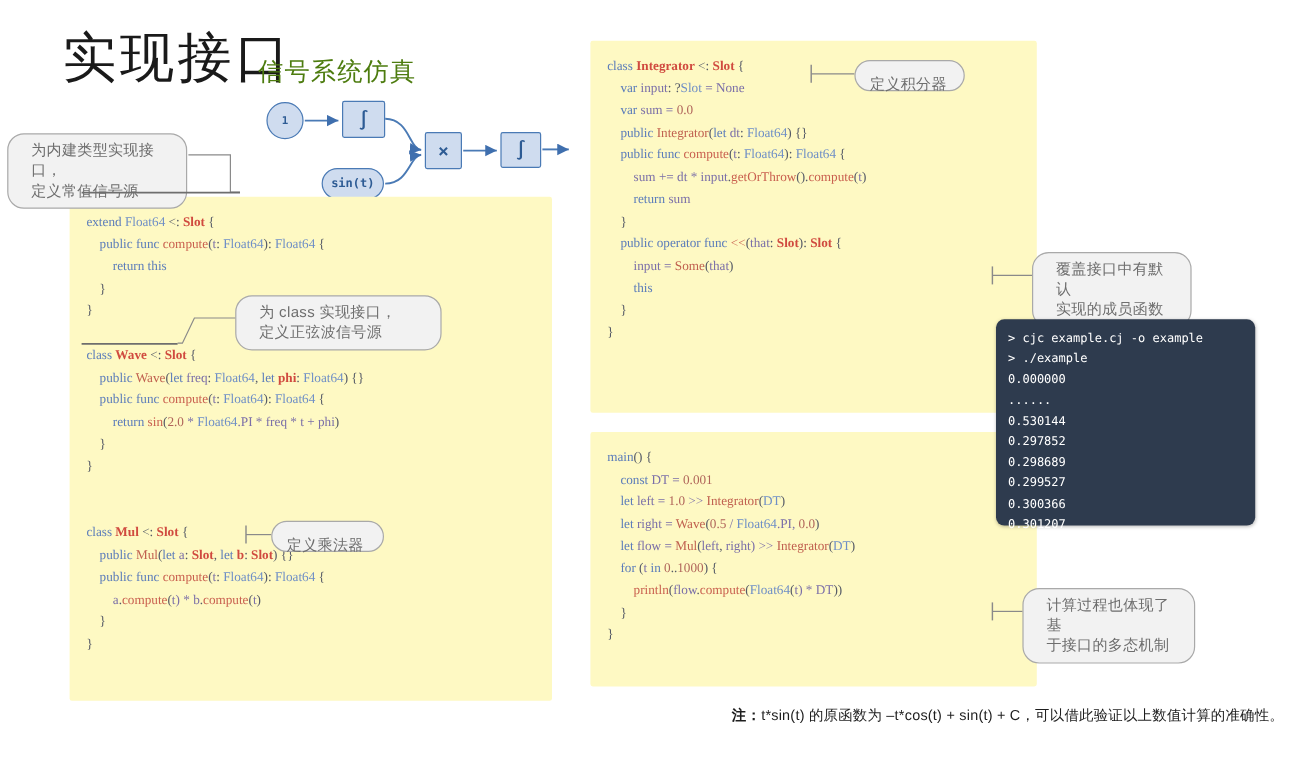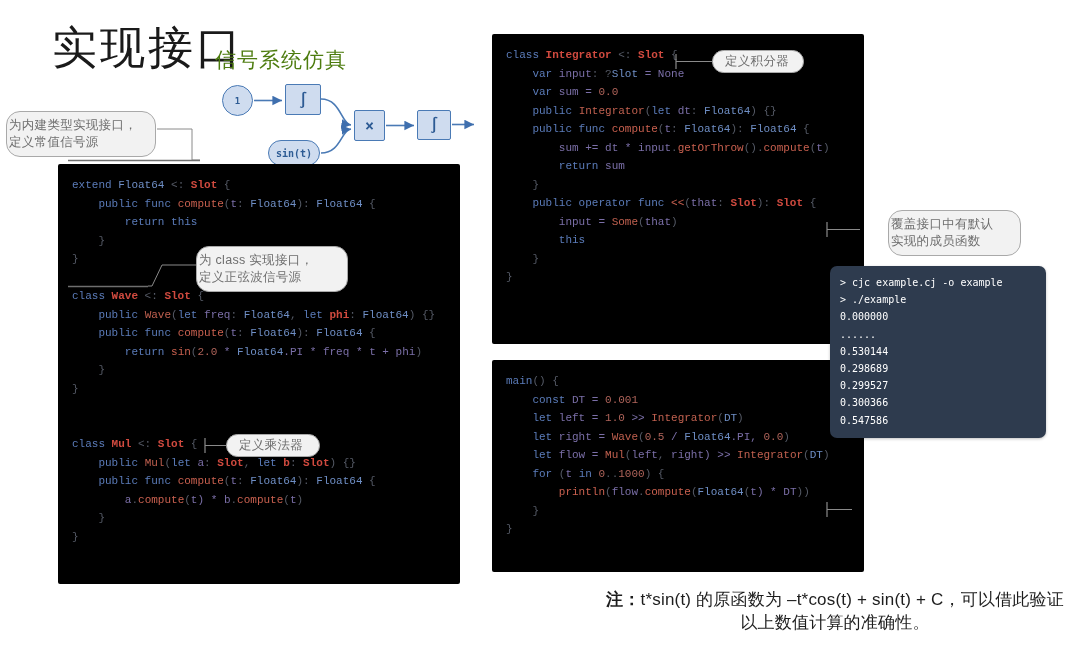--- a/index.html
+++ b/index.html
@@ -22,23 +22,23 @@
   }
   #title-sub {
     position:absolute; left:215px; top:46px;
     font-family:"Liberation Serif", serif;
     font-size:21px; color:#4d7c0f; letter-spacing:1px;
   }
 
   
   .code-panel {
     position:absolute;
-    background:#000000;
+    background:#fef9c3;
     border-radius:2px;
-    font-family:Liberation Mono, monospace;
+    font-family:Liberation Serif, serif;
     font-size:11px;
     line-height:18.5px;
     white-space:pre;
     color:#5a6a8a;
     padding:12px 14px;
   }
   #panel-left  { left:58px;  top:164px; width:402px; height:420px; }
   #panel-tr    { left:492px; top:34px;  width:372px; height:310px; }
   #panel-br    { left:492px; top:360px; width:372px; height:212px; }
 
@@ -58,25 +58,25 @@
   
   .callout {
     position:absolute;
     border:1px solid #a9a9a9;
     border-radius:14px;
     background:#f2f2f2;
     color:#6e6e6e;
     font-family:"Liberation Sans", sans-serif;
     font-size:12.5px;
     line-height:17px;
-    padding:5px 2px;
+    padding:5px 19px;
     white-space:pre-line;
     letter-spacing:0.3px;
   }
-  .callout.one-line { border-radius:13px; padding:2px 12px; }
+  .callout.one-line { border-radius:13px; padding:12px 12px;font-family:Liberation Mono, monospace; }
   svg.overlay { position:absolute; inset:0; width:1080px; height:648px; pointer-events:none; }
 
   
   .dg-node {
     position:absolute;
     background:#cfdcef;
     border:1.6px solid #4a7ab5;
     color:#2d5b94;
     font-family:"DejaVu Sans Mono", monospace;
     font-weight:bold;
@@ -95,23 +95,23 @@
     font-size:10px; line-height:17.2px;
     color:#ffffff;
     padding:8px 10px;
     white-space:pre;
     box-shadow:0 1px 3px rgba(0,0,0,0.25);
   }
 
   
   #footnote {
     position:absolute; left:600px; top:588px; width:470px;
-    text-align:center;
+    text-align:right;
     font-family:"Liberation Sans", sans-serif;
-    font-size:17px; color:#1d1d1d; letter-spacing:0.2px;
+    font-size:12px; color:#1d1d1d; letter-spacing:0.2px;
   }
   #footnote .fn-label { font-weight:bold; }
 </style>
 </head>
 <body>
 
 <div class="slide">
 
   <div id="title-main">实现接口</div>
   <div id="title-sub">信号系统仿真</div>
@@ -121,28 +121,30 @@
   <div class="dg-node dg-pill" style="left:268px; top:140px; width:52px; height:26px;">sin(t)</div>
   <div class="dg-node dg-box" style="left:354px; top:110px; width:31px; height:31px;">×</div>
   <div class="dg-node dg-box" style="left:417px; top:110px; width:34px; height:30px;">∫</div>
 
   <div class="code-panel" id="panel-left"><span class="ln"><span class="kw">extend </span><span class="ty2">Float64</span><span class="pn"> &lt;: </span><span class="typ">Slot</span><span class="pn"> {</span></span><span class="ln"><span class="kw">    public func </span><span class="fn">compute</span><span class="pn">(</span><span class="id">t</span><span class="pn">: </span><span class="ty2">Float64</span><span class="pn">): </span><span class="ty2">Float64</span><span class="pn"> {</span></span><span class="ln"><span class="kw">        return </span><span class="kw">this</span></span><span class="ln"><span class="pn">    }</span></span><span class="ln"><span class="pn">}</span></span><span class="ln"><span class="pn"></span></span><span class="ln"><span class="kw">class </span><span class="typ">Wave</span><span class="pn"> &lt;: </span><span class="typ">Slot</span><span class="pn"> {</span></span><span class="ln"><span class="kw">    public </span><span class="cls">Wave</span><span class="pn">(</span><span class="kw">let </span><span class="id">freq</span><span class="pn">: </span><span class="ty2">Float64</span><span class="pn">, </span><span class="kw">let </span><span class="typ">phi</span><span class="pn">: </span><span class="ty2">Float64</span><span class="pn">) {}</span></span><span class="ln"><span class="kw">    public func </span><span class="fn">compute</span><span class="pn">(</span><span class="id">t</span><span class="pn">: </span><span class="ty2">Float64</span><span class="pn">): </span><span class="ty2">Float64</span><span class="pn"> {</span></span><span class="ln"><span class="kw">        return </span><span class="fn">sin</span><span class="pn">(</span><span class="num">2.0</span><span class="op"> * </span><span class="ty2">Float64</span><span class="id">.PI</span><span class="op"> * </span><span class="id">freq</span><span class="op"> * </span><span class="id">t</span><span class="op"> + </span><span class="id">phi</span><span class="pn">)</span></span><span class="ln"><span class="pn">    }</span></span><span class="ln"><span class="pn">}</span></span><span class="ln"><span class="pn"></span></span><span class="ln"><span class="pn"></span></span><span class="ln"><span class="kw">class </span><span class="typ">Mul</span><span class="pn"> &lt;: </span><span class="typ">Slot</span><span class="pn"> {</span></span><span class="ln"><span class="kw">    public </span><span class="cls">Mul</span><span class="pn">(</span><span class="kw">let </span><span class="id">a</span><span class="pn">: </span><span class="typ">Slot</span><span class="pn">, </span><span class="kw">let </span><span class="typ">b</span><span class="pn">: </span><span class="typ">Slot</span><span class="pn">) {}</span></span><span class="ln"><span class="kw">    public func </span><span class="fn">compute</span><span class="pn">(</span><span class="id">t</span><span class="pn">: </span><span class="ty2">Float64</span><span class="pn">): </span><span class="ty2">Float64</span><span class="pn"> {</span></span><span class="ln"><span class="pn">        </span><span class="id">a</span><span class="pn">.</span><span class="fn">compute</span><span class="pn">(</span><span class="id">t</span><span class="op">) * </span><span class="id">b</span><span class="pn">.</span><span class="fn">compute</span><span class="pn">(</span><span class="id">t</span><span class="pn">)</span></span><span class="ln"><span class="pn">    }</span></span><span class="ln"><span class="pn">}</span></span></div>
   <div class="code-panel" id="panel-tr"><span class="ln"><span class="kw">class </span><span class="typ">Integrator</span><span class="pn"> &lt;: </span><span class="typ">Slot</span><span class="pn"> {</span></span><span class="ln"><span class="kw">    var </span><span class="id">input</span><span class="pn">: ?</span><span class="ty2">Slot</span><span class="op"> = </span><span class="id">None</span></span><span class="ln"><span class="kw">    var </span><span class="id">sum</span><span class="op"> = </span><span class="num">0.0</span></span><span class="ln"><span class="kw">    public </span><span class="cls">Integrator</span><span class="pn">(</span><span class="kw">let </span><span class="id">dt</span><span class="pn">: </span><span class="ty2">Float64</span><span class="pn">) {}</span></span><span class="ln"><span class="kw">    public func </span><span class="fn">compute</span><span class="pn">(</span><span class="id">t</span><span class="pn">: </span><span class="ty2">Float64</span><span class="pn">): </span><span class="ty2">Float64</span><span class="pn"> {</span></span><span class="ln"><span class="pn">        </span><span class="id">sum</span><span class="op"> += </span><span class="id">dt</span><span class="op"> * </span><span class="id">input</span><span class="pn">.</span><span class="fn">getOrThrow</span><span class="pn">().</span><span class="fn">compute</span><span class="pn">(</span><span class="id">t</span><span class="pn">)</span></span><span class="ln"><span class="kw">        return </span><span class="id">sum</span></span><span class="ln"><span class="pn">    }</span></span><span class="ln"><span class="kw">    public operator func </span><span class="fn">&lt;&lt;</span><span class="pn">(</span><span class="id">that</span><span class="pn">: </span><span class="typ">Slot</span><span class="pn">): </span><span class="typ">Slot</span><span class="pn"> {</span></span><span class="ln"><span class="pn">        </span><span class="id">input</span><span class="op"> = </span><span class="cls">Some</span><span class="pn">(</span><span class="id">that</span><span class="pn">)</span></span><span class="ln"><span class="pn">        </span><span class="kw">this</span></span><span class="ln"><span class="pn">    }</span></span><span class="ln"><span class="pn">}</span></span></div>
   <div class="code-panel" id="panel-br"><span class="ln"><span class="kw">main</span><span class="pn">() {</span></span><span class="ln"><span class="kw">    const </span><span class="id">DT</span><span class="op"> = </span><span class="num">0.001</span></span><span class="ln"><span class="kw">    let </span><span class="id">left</span><span class="op"> = </span><span class="num">1.0</span><span class="op"> &gt;&gt; </span><span class="cls">Integrator</span><span class="pn">(</span><span class="ty2">DT</span><span class="pn">)</span></span><span class="ln"><span class="kw">    let </span><span class="id">right</span><span class="op"> = </span><span class="cls">Wave</span><span class="pn">(</span><span class="num">0.5</span><span class="op"> / </span><span class="ty2">Float64</span><span class="id">.PI, </span><span class="num">0.0</span><span class="pn">)</span></span><span class="ln"><span class="kw">    let </span><span class="id">flow</span><span class="op"> = </span><span class="cls">Mul</span><span class="pn">(</span><span class="id">left</span><span class="pn">, </span><span class="id">right</span><span class="op">) &gt;&gt; </span><span class="cls">Integrator</span><span class="pn">(</span><span class="ty2">DT</span><span class="pn">)</span></span><span class="ln"><span class="kw">    for </span><span class="pn">(</span><span class="id">t</span><span class="kw"> in </span><span class="num">0</span><span class="pn">..</span><span class="num">1000</span><span class="pn">) {</span></span><span class="ln"><span class="pn">        </span><span class="fn">println</span><span class="pn">(</span><span class="id">flow</span><span class="pn">.</span><span class="fn">compute</span><span class="pn">(</span><span class="ty2">Float64</span><span class="pn">(</span><span class="id">t</span><span class="op">) * </span><span class="id">DT</span><span class="pn">))</span></span><span class="ln"><span class="pn">    }</span></span><span class="ln"><span class="pn">}</span></span></div>
 
   <div class="callout" style="left:6px;  top:111px; width:150px;">为内建类型实现接口，
 定义常值信号源</div>
-  <div class="callout" style="left:196px; top:246px; width:152px;border-radius:13px;">为 class 实现接口，
+  <div class="callout" style="left:196px; top:246px; width:172px;">为 class 实现接口，
 定义正弦波信号源</div>
   <div class="callout one-line" style="left:226px; top:434px; width:94px; height:23px;">定义乘法器</div>
   <div class="callout one-line" style="left:712px; top:50px; width:92px; height:23px;">定义积分器</div>
-  <div class="callout" style="left:888px; top:210px; width:133px;">覆盖接口中有默认
+  <div class="callout" style="left:860px; top:210px; width:133px;">覆盖接口中有默认
 实现的成员函数</div>
+  <div class="callout" style="left:852px; top:490px; width:144px;">计算过程也体现了基
+于接口的多态机制</div>
 
-  <div id="terminal"><div>&gt; cjc example.cj -o example</div><div>&gt; ./example</div><div>0.000000</div><div>......</div><div>0.530144</div><div>0.298689</div><div>0.299527</div><div>0.300366</div><div>0.547586</div></div>
+  <div id="terminal"><div>&gt; cjc example.cj -o example</div><div>&gt; ./example</div><div>0.000000</div><div>......</div><div>0.530144</div><div>0.297852</div><div>0.298689</div><div>0.299527</div><div>0.300366</div><div>0.301207</div></div>
 
   <div id="footnote"><span class="fn-label">注：</span><span>t*sin(t) 的原函数为 –t*cos(t) + sin(t) + C，可以借此验证以上数值计算的准确性。</span></div>
 
   <svg class="overlay">
     <defs>
       <marker id="ah" markerWidth="7" markerHeight="7" refX="6" refY="3" orient="auto">
         <path d="M0,0 L6,3 L0,6 z" fill="#3f6fae"></path>
       </marker>
     </defs>
 

